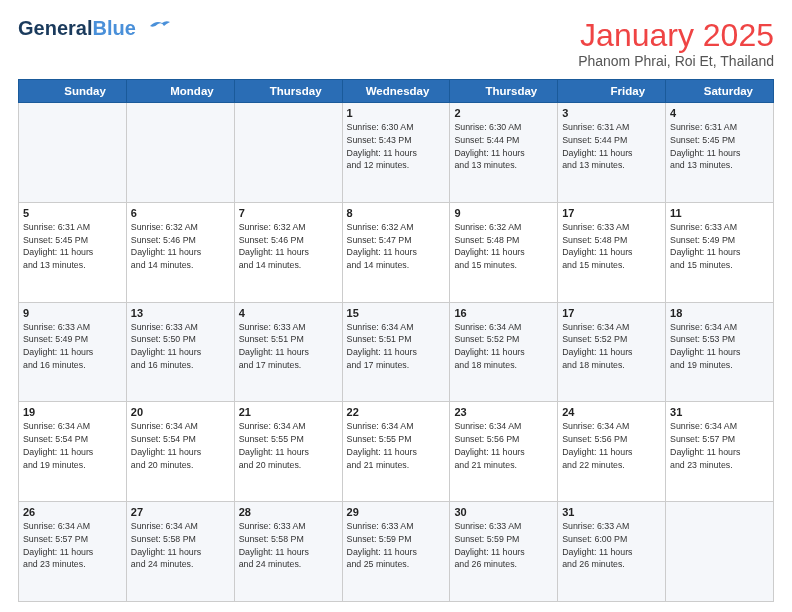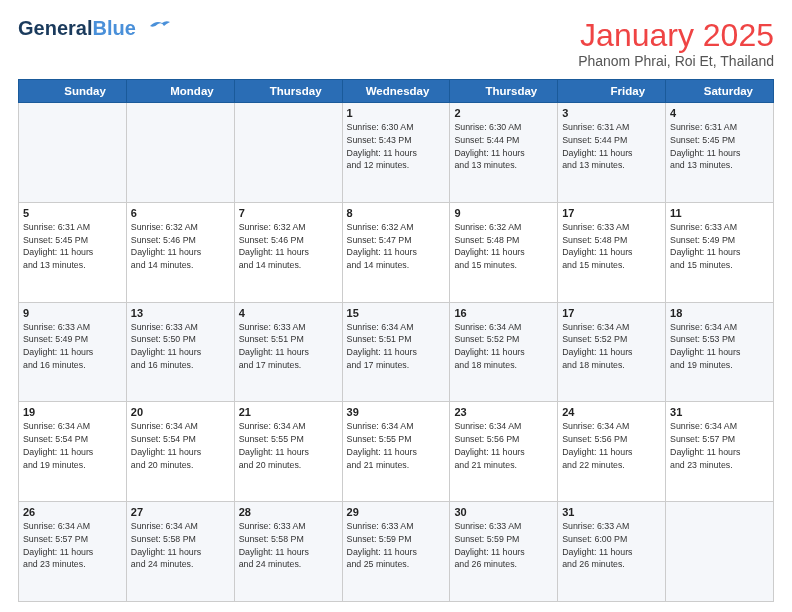--- a/index.html
+++ b/index.html
@@ -286,21 +286,21 @@
 and 20 minutes.</div>
           </td>
           <td>
             <span class="day-num">21</span>
             <div class="day-info" style="white-space: pre-line;">Sunrise: 6:34 AM
 Sunset: 5:55 PM
 Daylight: 11 hours
 and 20 minutes.</div>
           </td>
           <td>
-            <span class="day-num">39</span>
+            <span class="day-num">22</span>
             <div class="day-info" style="white-space: pre-line;">Sunrise: 6:34 AM
 Sunset: 5:55 PM
 Daylight: 11 hours
 and 21 minutes.</div>
           </td>
           <td>
             <span class="day-num">23</span>
             <div class="day-info" style="white-space: pre-line;">Sunrise: 6:34 AM
 Sunset: 5:56 PM
 Daylight: 11 hours

